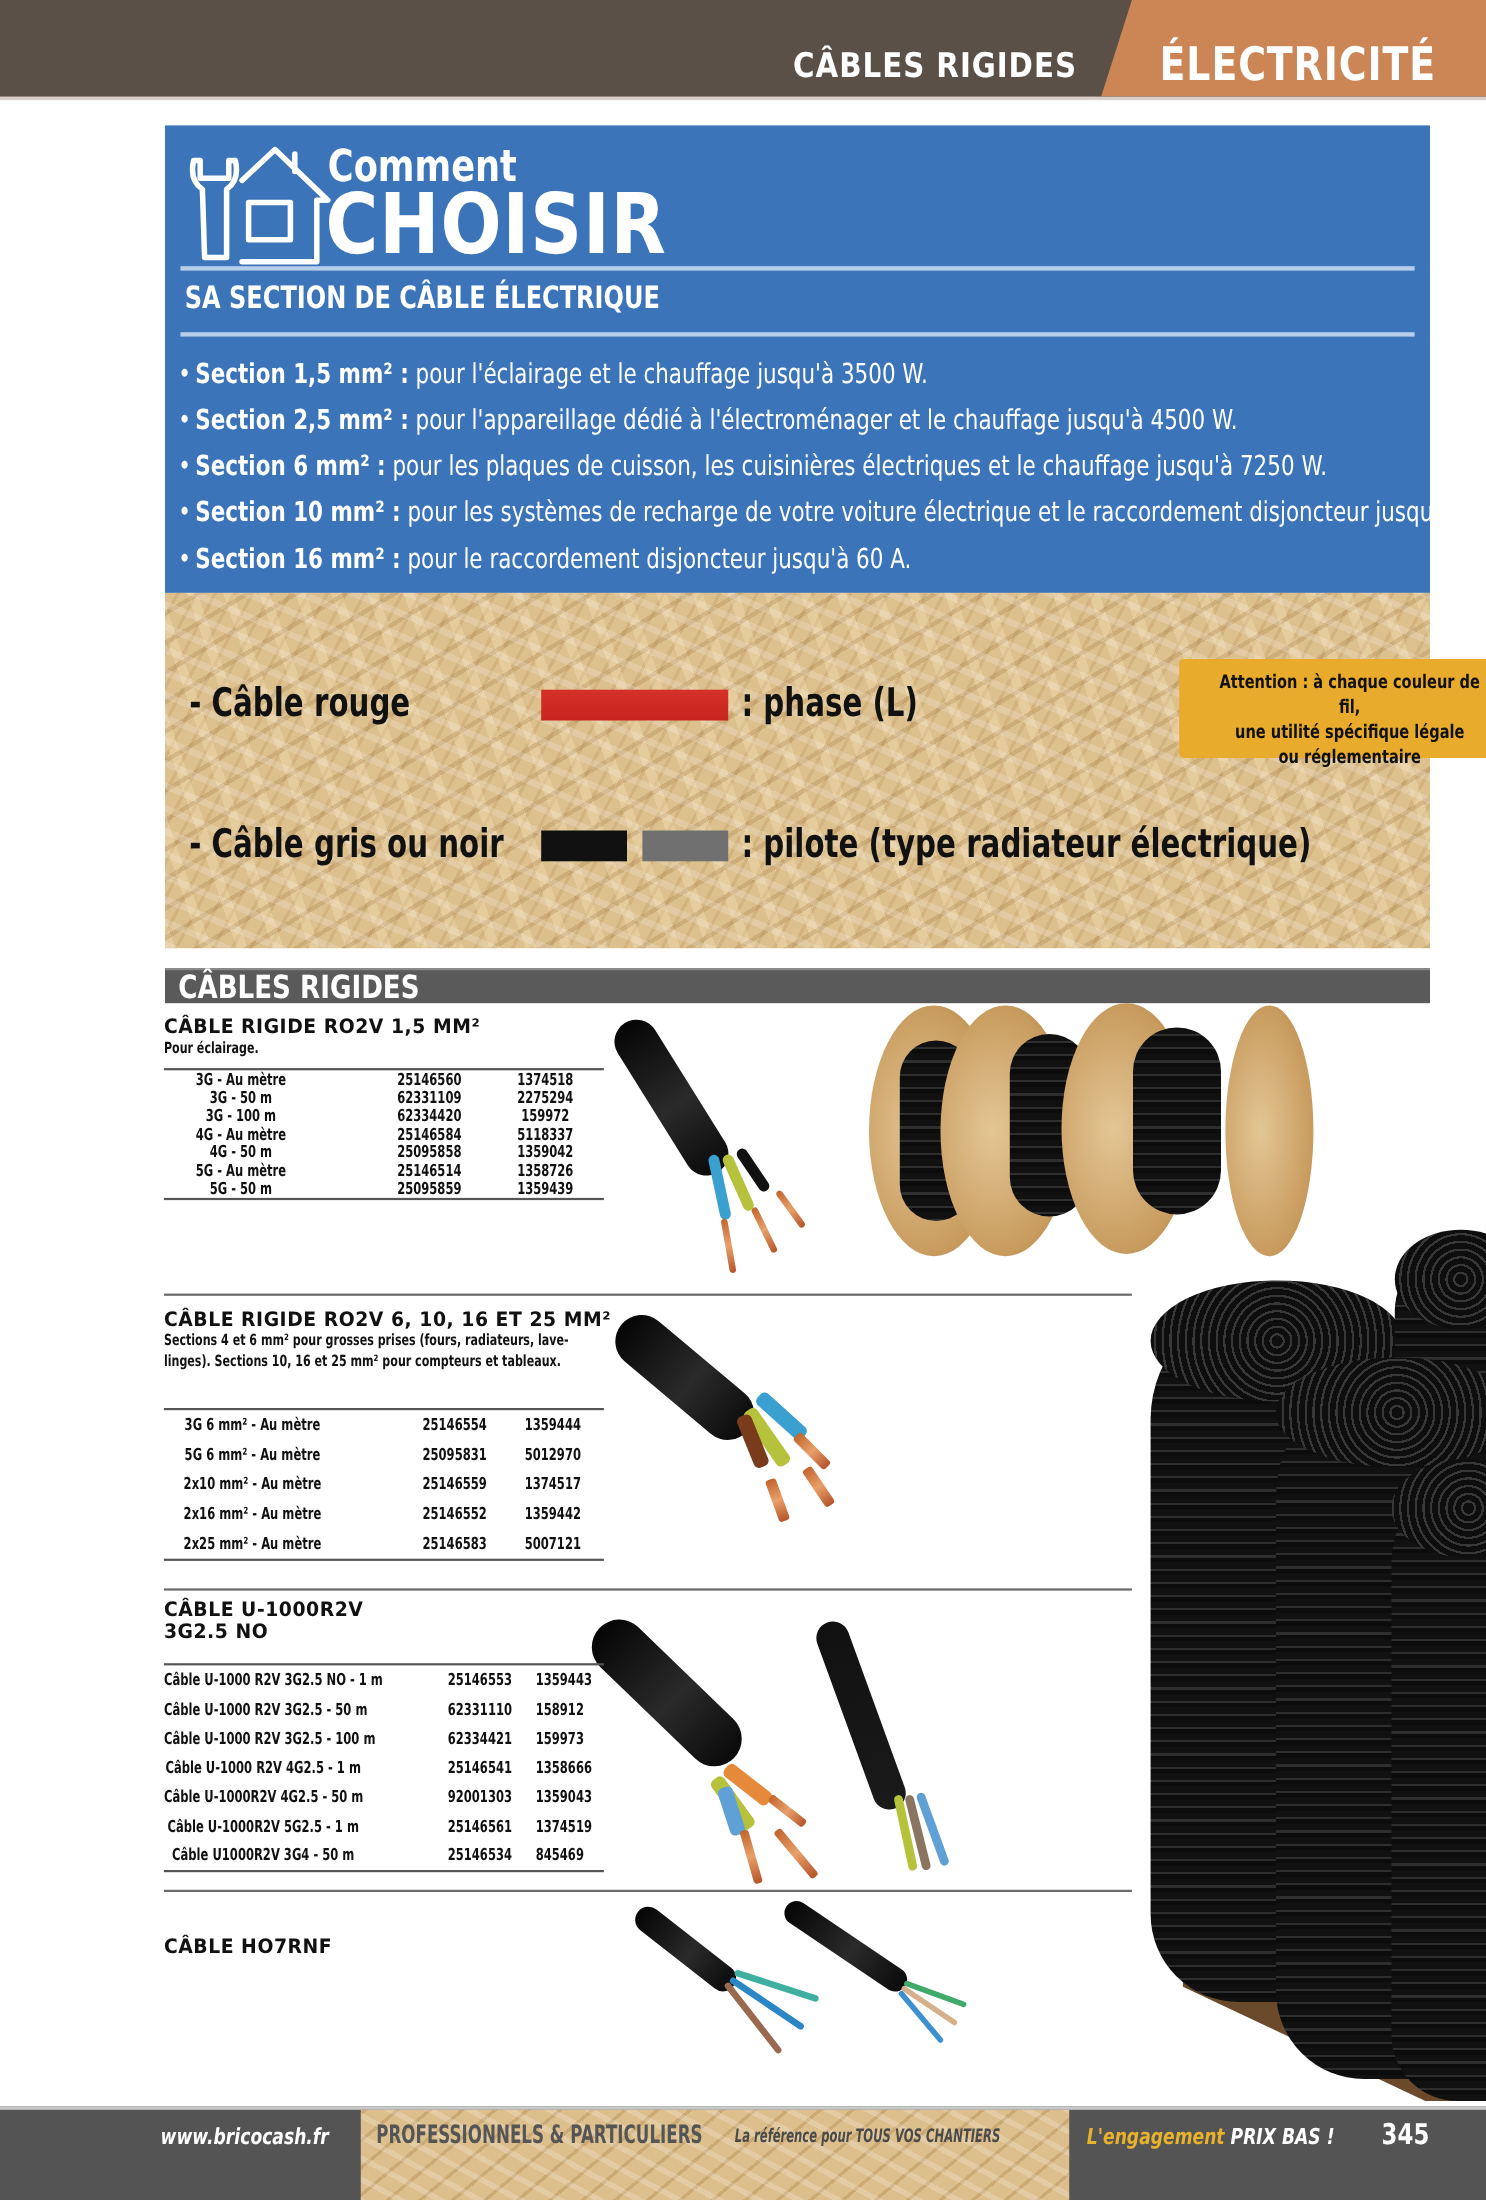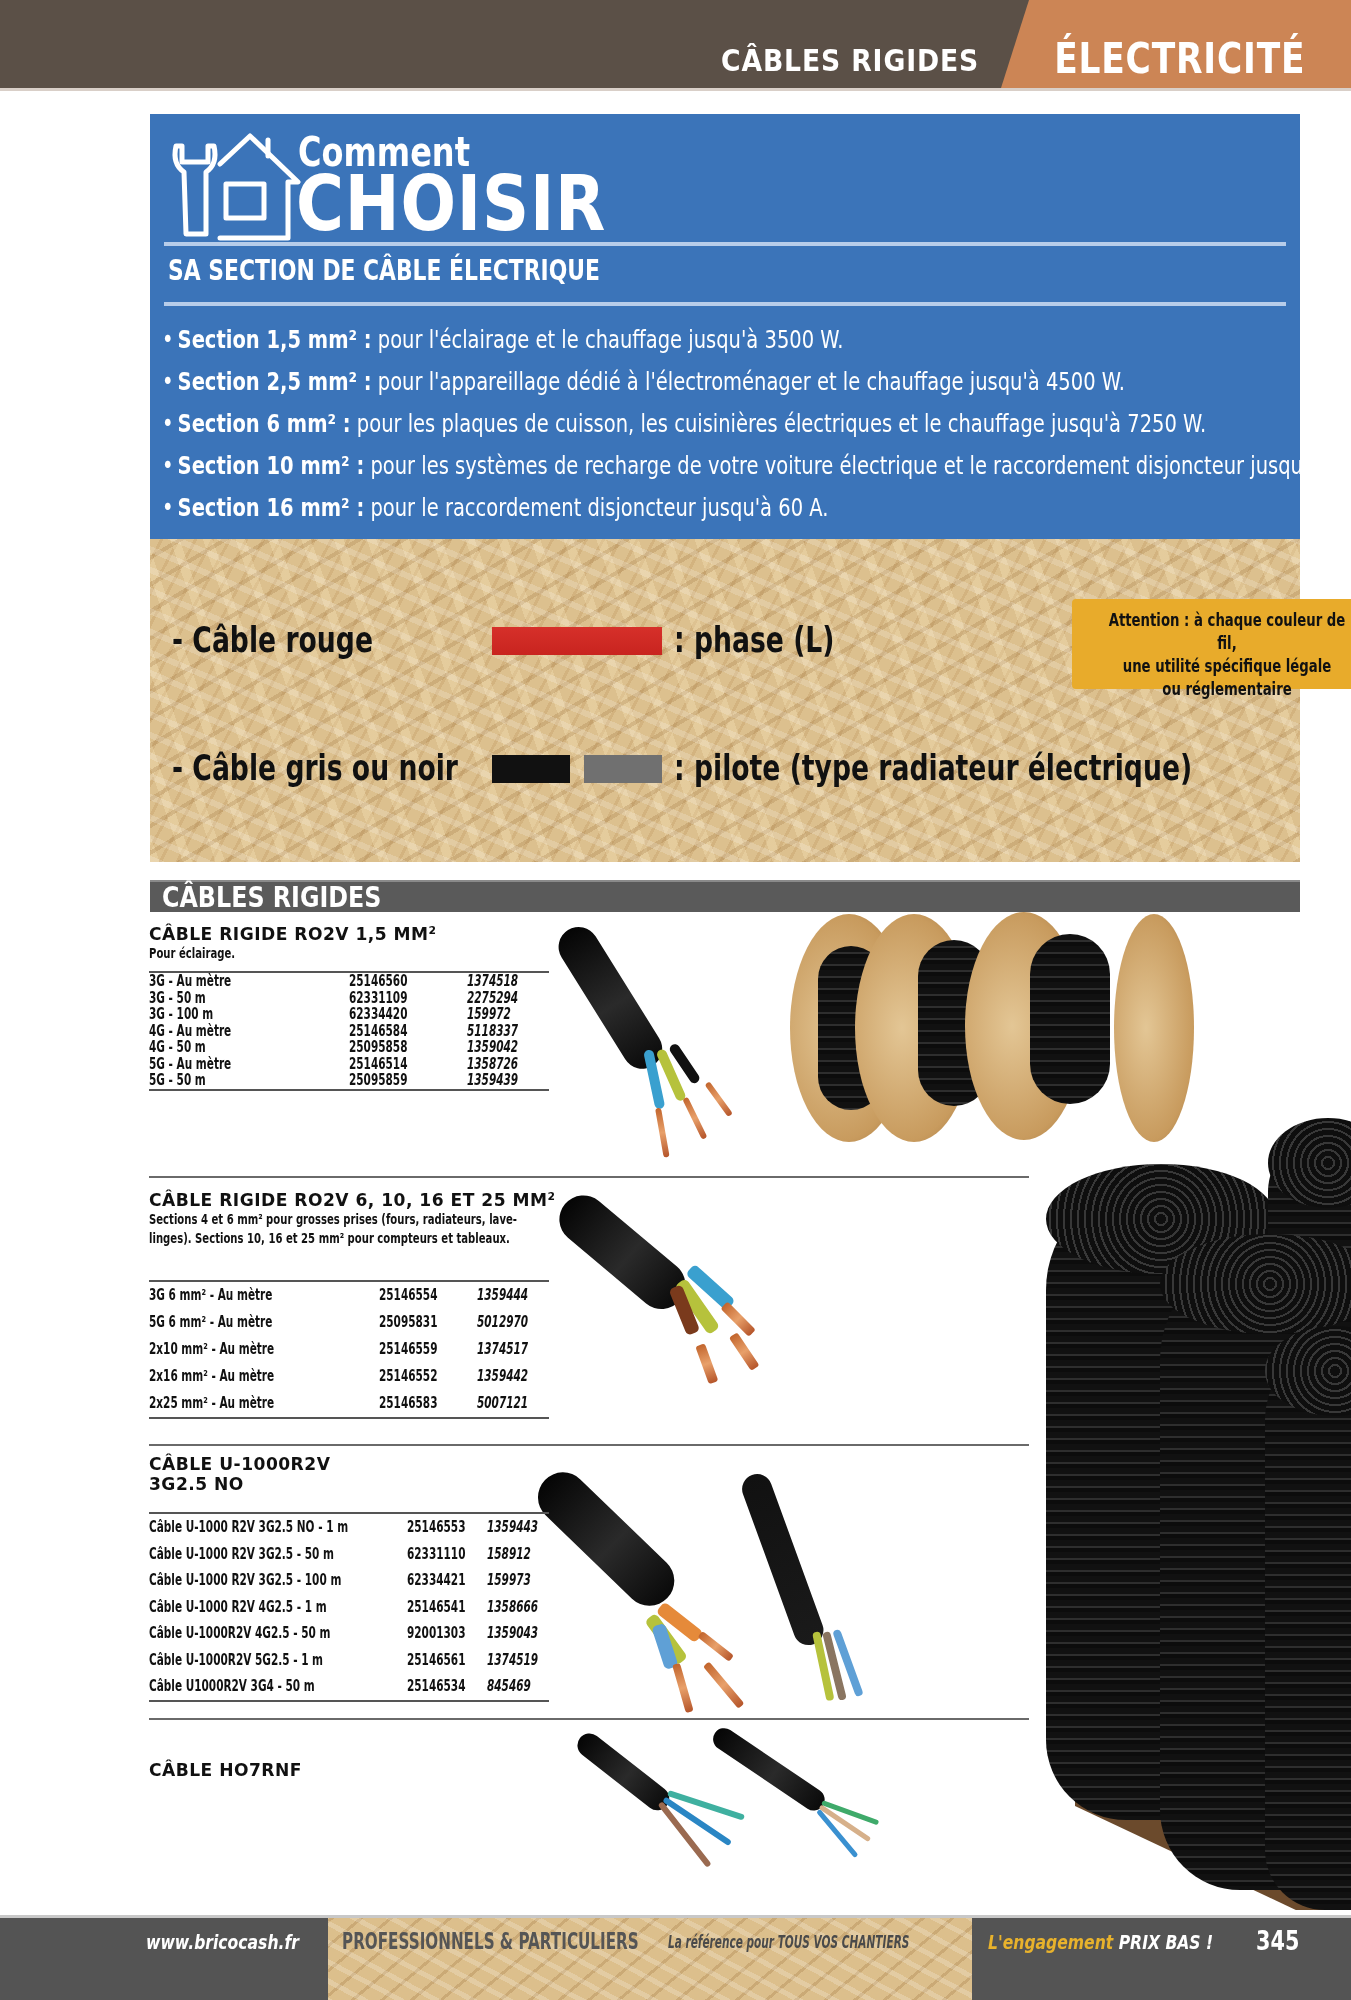--- a/index.html
+++ b/index.html
@@ -62,24 +62,24 @@
     border-top: 2px solid #8a8a8a; }
   .section-bar span { position: absolute; left: 12px; top: -2px; color: #fff; font-family: "DejaVu Sans", sans-serif;
     font-weight: bold; font-size: 29px; transform: scaleX(0.82); transform-origin: left center; line-height: 34px; }
 
   
   .product { position: absolute; left: 149px; width: 400px; }
   .p-title { font-family: "DejaVu Sans", sans-serif; font-weight: bold; font-size: 18px; color: #111; line-height: 20px;
     transform: scaleX(0.95); transform-origin: left center; white-space: nowrap; letter-spacing: 0.5px; }
   .p-desc { font-family: "DejaVu Sans", sans-serif; font-size: 14px; color: #111; line-height: 19px; font-weight: bold;
     transform: scaleX(0.72); transform-origin: left top; width: 540px; }
-  .p-table { width: 400px; border-top: 2px solid #555; border-bottom: 2px solid #555; }
+  .p-table { width: 400px; border-top: 2px solid #555; border-bottom: 2px solid #555; text-align: center; }
   .p-row { display: flex; white-space: nowrap; font-family: "DejaVu Sans", sans-serif; font-weight: bold; font-size: 15px; color: #111; }
   .p-row span { display: block; transform: scaleX(0.7); transform-origin: left center; }
-  .c1 { width: 200px; } .c2 { width: 118px; } .c3 { width: 82px; font-style: italic; }
+  .c1 { width: 200px; } .c2 { width: 118px; } .c3 { width: 82px; }
   .sep { position: absolute; left: 149px; height: 2px; background: #6a6a6a; }
 
   
   .cable { position: absolute; height: 52px; border-radius: 26px; background: linear-gradient(90deg,#050505,#2a2a2a 55%,#0a0a0a); transform-origin: left center; }
   .core { position: absolute; height: 10px; border-radius: 5px; transform-origin: left center; }
   .copper { position: absolute; height: 6px; border-radius: 3px; background: linear-gradient(90deg,#c2652d,#e8a06a,#b5552a); transform-origin: left center; }
   .reel { position: absolute; width: 118px; height: 228px; border-radius: 50%; background: radial-gradient(ellipse at 40% 50%, #e3c695, #c89b5e 70%, #9c6f3b); }
   .coil { position: absolute; background: repeating-linear-gradient(180deg,#111 0 6px,#2e2e2e 6px 8px,#0c0c0c 8px 12px); border-radius: 50px; }
   .coil-top { position: absolute; border-radius: 50%; background: repeating-radial-gradient(circle,#0e0e0e 0 5px,#383838 5px 7px); }
 

